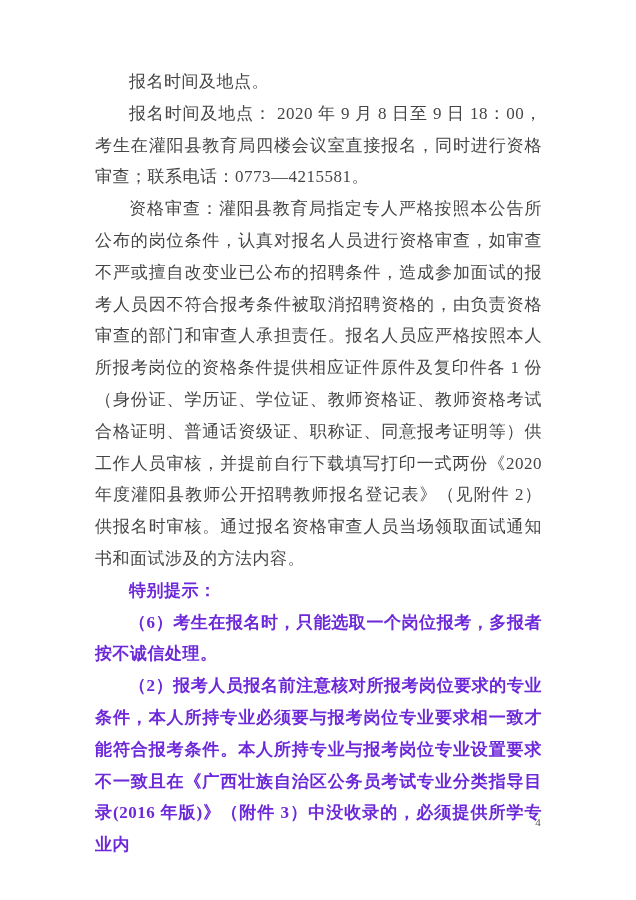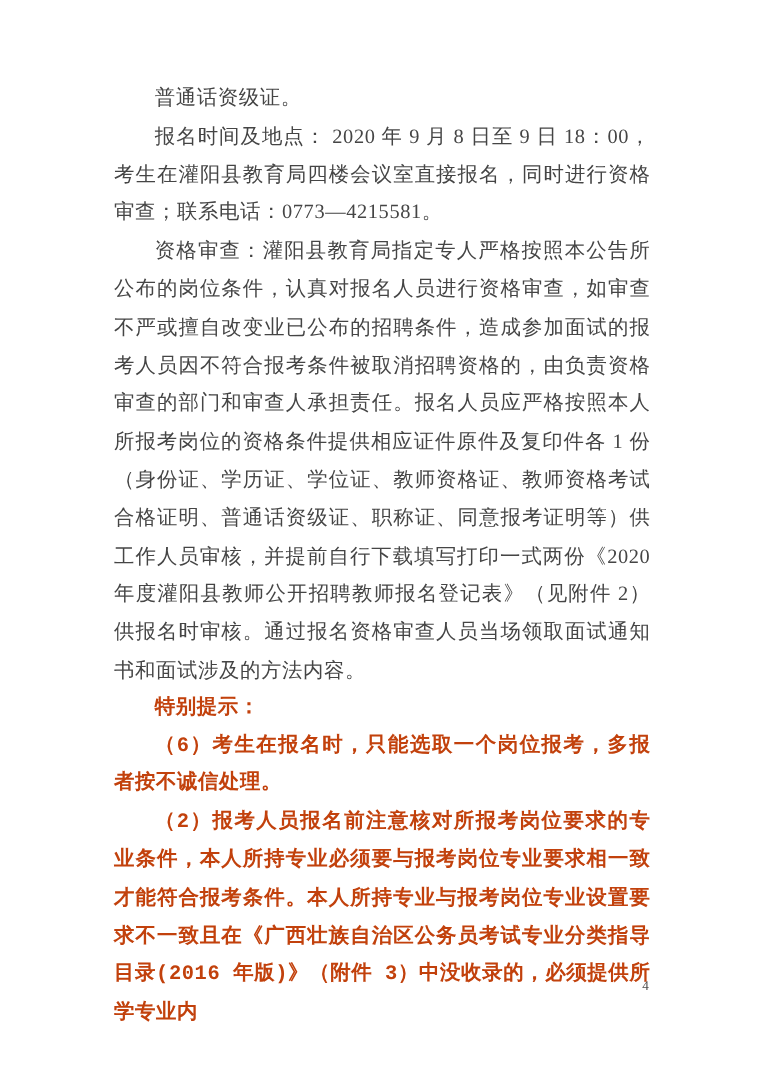--- a/index.html
+++ b/index.html
@@ -27,40 +27,39 @@
     color: #454545;
     text-align: justify;
   }
   .content p {
     margin: 0;
     padding: 0;
     text-indent: 2em;
   }
   .content p.bold {
     font-weight: 700;
-    color: #c2410c;
-    font-family: Liberation Mono, monospace;
+    color: #6d28d9;
   }
   .page-number {
     position: absolute;
     left: 528px;
     top: 816px;
     width: 20px;
     text-align: center;
     font-size: 11px;
     color: #4f4f4f;
     font-family: "Liberation Serif", "DejaVu Serif", serif;
   }
 </style>
 </head>
 <body>
 
 <div class="page">
   <div class="content">
-    <p>普通话资级证。</p>
+    <p>报名时间及地点。</p>
     <p>报名时间及地点： 2020 年 9 月 8 日至 9 日 18：00，考生在灌阳县教育局四楼会议室直接报名，同时进行资格审查；联系电话：0773—4215581。</p>
     <p>资格审查：灌阳县教育局指定专人严格按照本公告所公布的岗位条件，认真对报名人员进行资格审查，如审查不严或擅自改变业已公布的招聘条件，造成参加面试的报考人员因不符合报考条件被取消招聘资格的，由负责资格审查的部门和审查人承担责任。报名人员应严格按照本人所报考岗位的资格条件提供相应证件原件及复印件各 1 份（身份证、学历证、学位证、教师资格证、教师资格考试合格证明、普通话资级证、职称证、同意报考证明等）供工作人员审核，并提前自行下载填写打印一式两份《2020 年度灌阳县教师公开招聘教师报名登记表》（见附件 2）供报名时审核。通过报名资格审查人员当场领取面试通知书和面试涉及的方法内容。</p>
     <p class="bold">特别提示：</p>
     <p class="bold">（6）考生在报名时，只能选取一个岗位报考，多报者按不诚信处理。</p>
     <p class="bold">（2）报考人员报名前注意核对所报考岗位要求的专业条件，本人所持专业必须要与报考岗位专业要求相一致才能符合报考条件。本人所持专业与报考岗位专业设置要求不一致且在《广西壮族自治区公务员考试专业分类指导目录(2016 年版)》（附件 3）中没收录的，必须提供所学专业内</p>
   </div>
   <div class="page-number">4</div>
 </div>
 
 </body></html>

